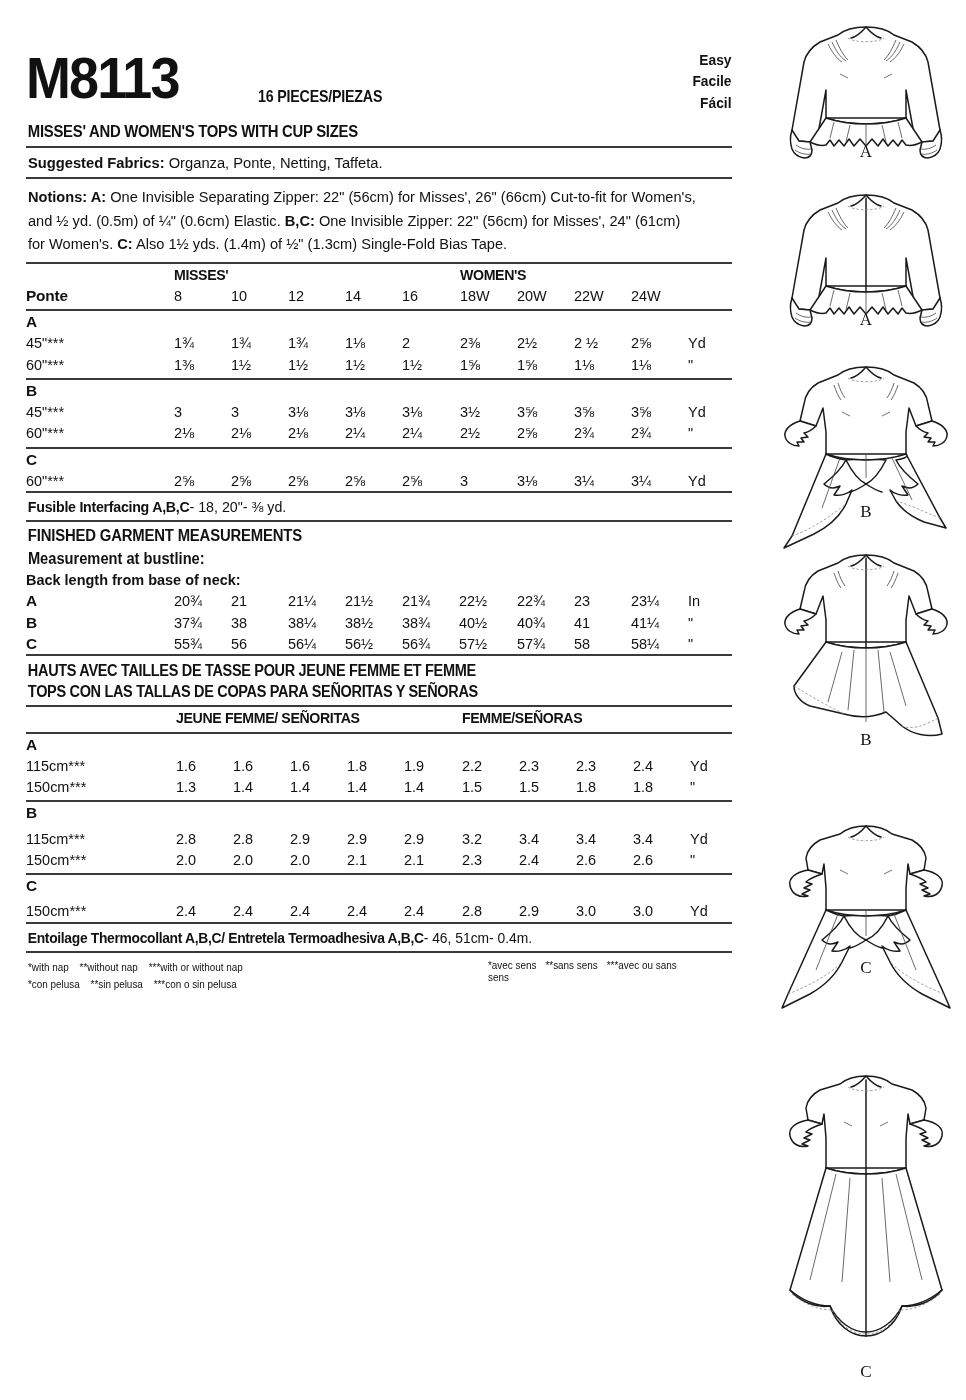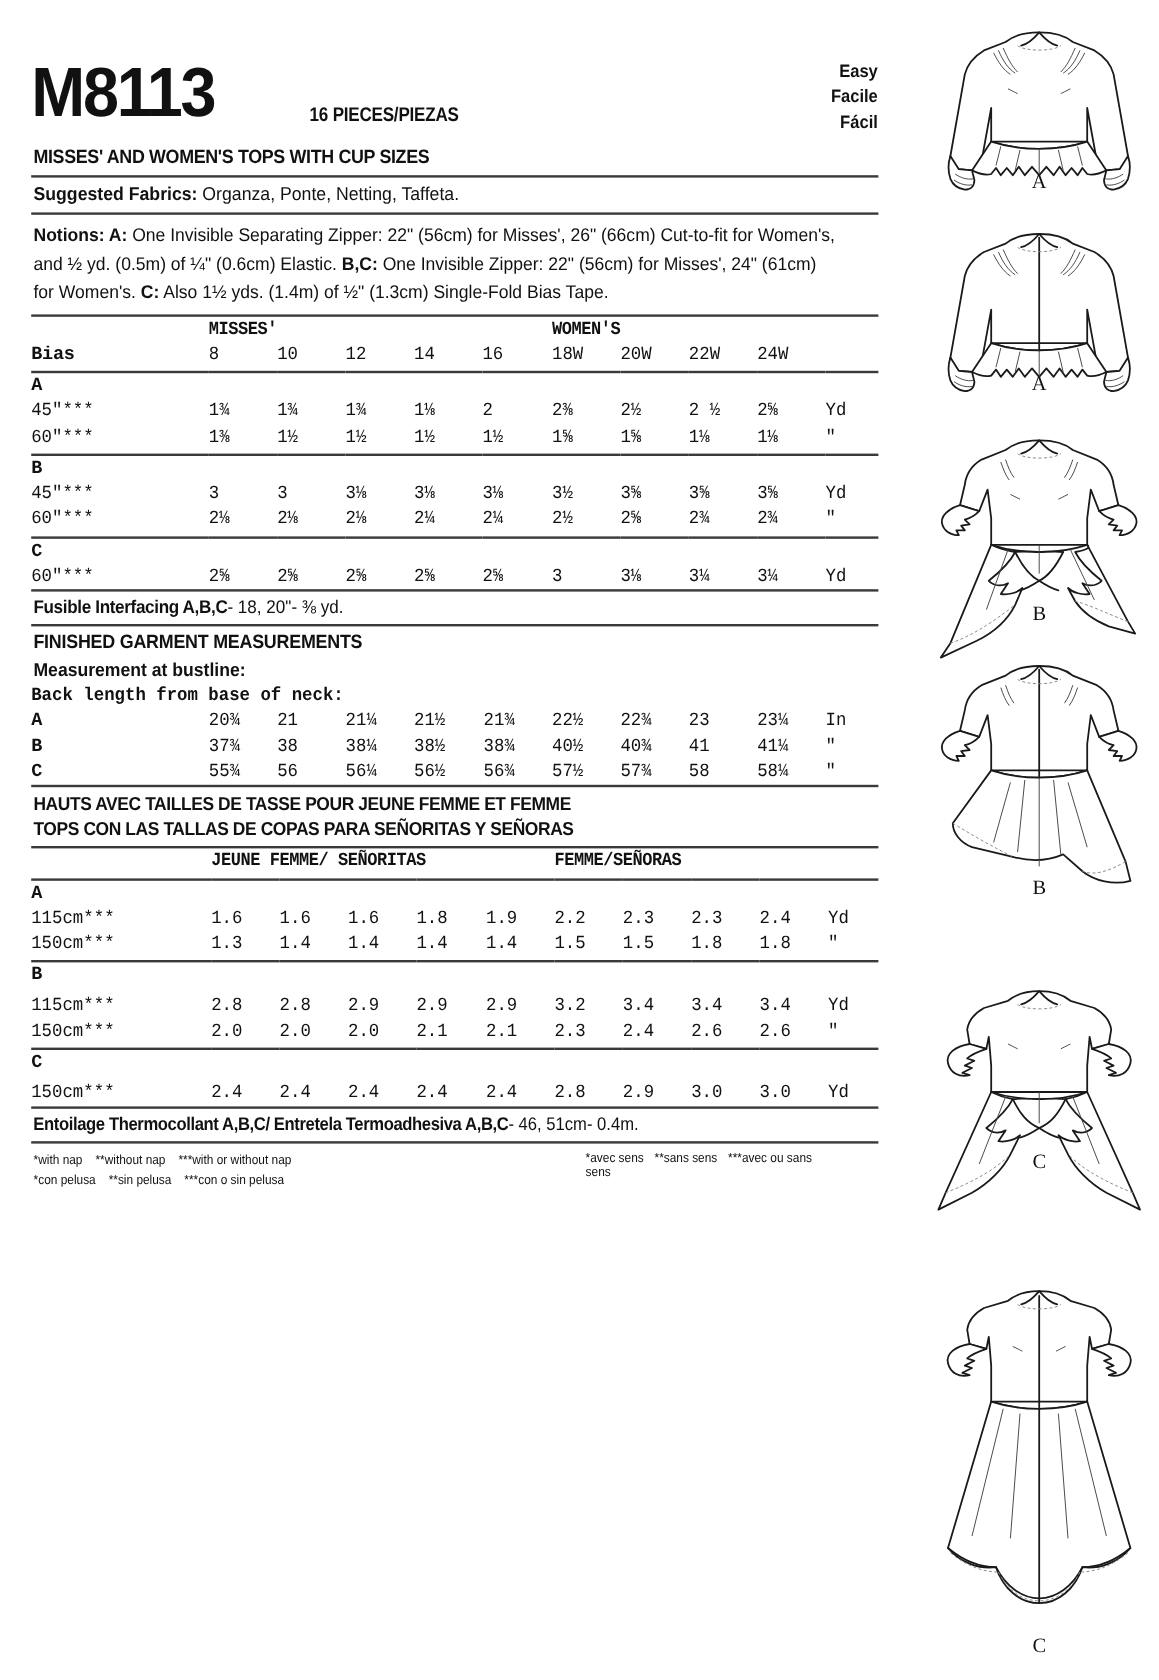--- a/index.html
+++ b/index.html
@@ -44,21 +44,21 @@
   }
   .fabrics b{font-weight:bold;}
 
   .notions{
     font-size:15.3px;padding:6px 0 6px 2px;line-height:1.53;
     transform:scaleX(.955);transform-origin:left top;
   }
   .notions b{font-weight:bold;}
 
   
-  table.t{border-collapse:collapse;width:706px;table-layout:fixed;font-family:Liberation Mono, monospace;}
+  table.t{border-collapse:collapse;width:706px;table-layout:fixed;}
   table.t td{padding:0;vertical-align:bottom;font-size:15.4px;
              line-height:1.38;white-space:nowrap;}
   .lbl{width:148px;}
   .col{width:57px;}
   .unit{width:44px;}
   td.num{transform:scaleX(.94);transform-origin:left bottom;}
   .grp{font-weight:bold;font-size:15.6px;letter-spacing:-.2px;}
 
   .grouphdr td{font-weight:bold;font-size:15.6px;padding-bottom:1px;
                letter-spacing:-.4px;transform:scaleX(.92);
@@ -167,21 +167,21 @@
           <col class="unit">
       </colgroup>
       <tbody>
           <tr class="grouphdr">
         <td></td>
         <td colspan="5">MISSES'</td>
         <td colspan="4">WOMEN'S</td>
         <td></td>
       </tr>
       <tr>
-        <td class="grp">Bias</td>
+        <td class="grp">Ponte</td>
         <td class="num">8</td>
         <td class="num">10</td>
         <td class="num">12</td>
         <td class="num">14</td>
         <td class="num">16</td>
         <td class="num">18W</td>
         <td class="num">20W</td>
         <td class="num">22W</td>
         <td class="num">24W</td>
         <td></td>

